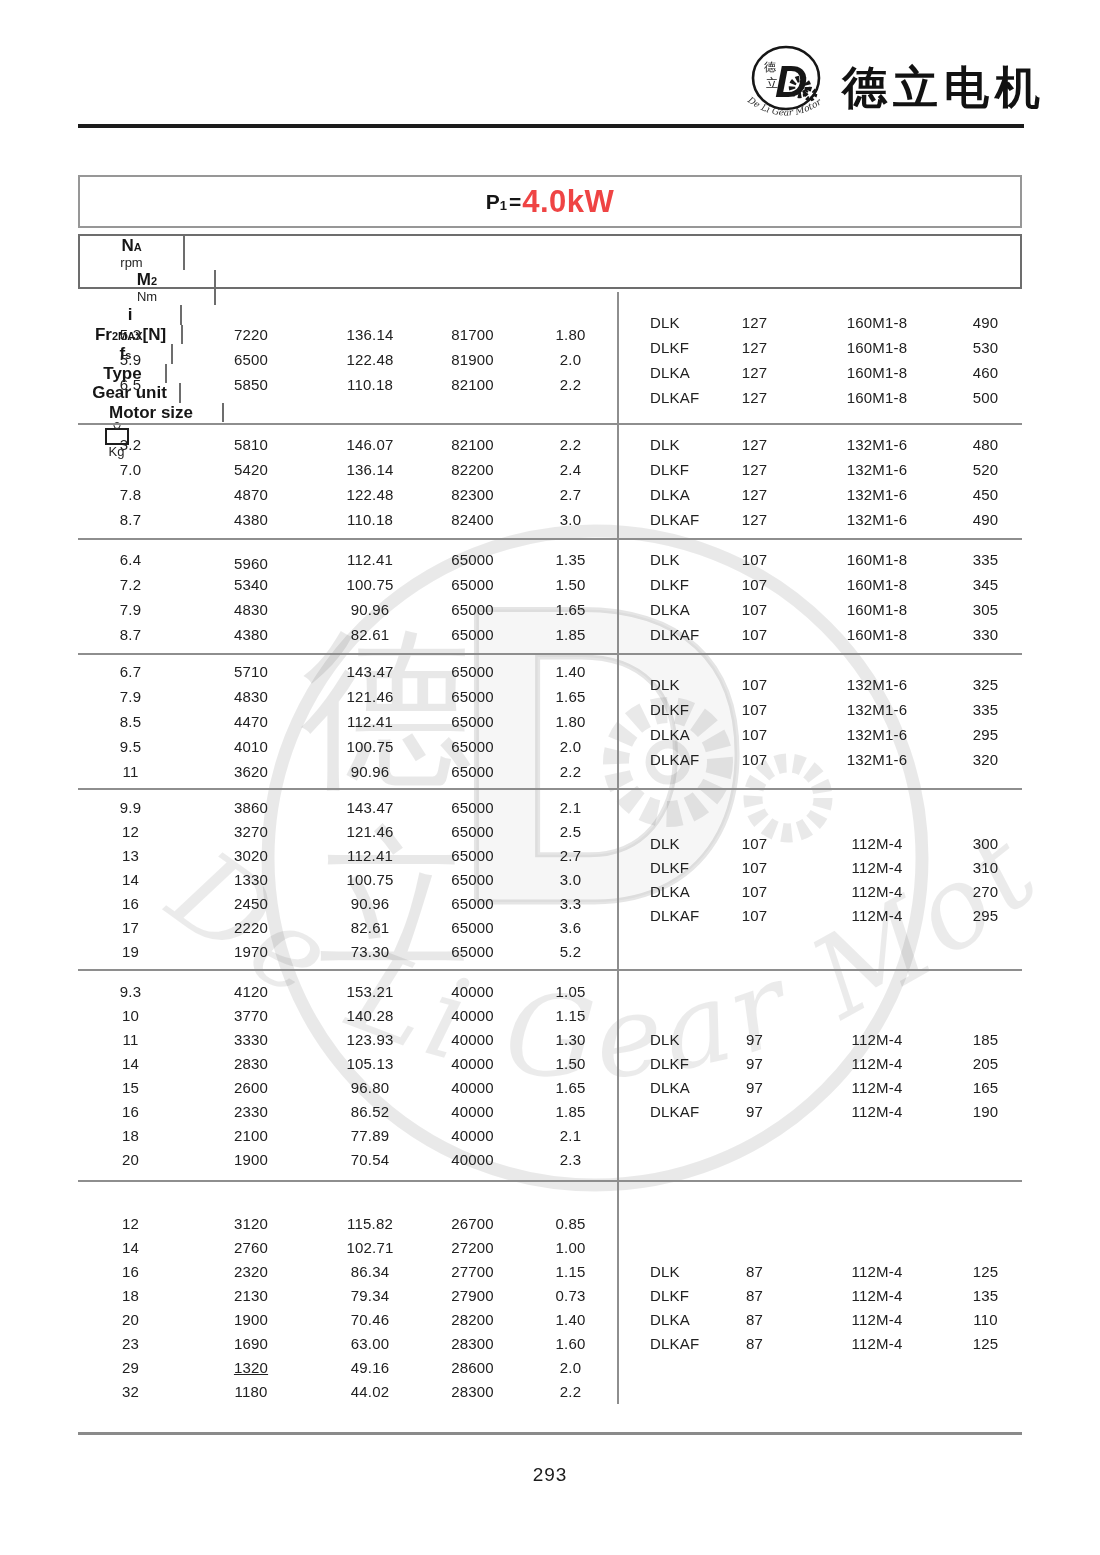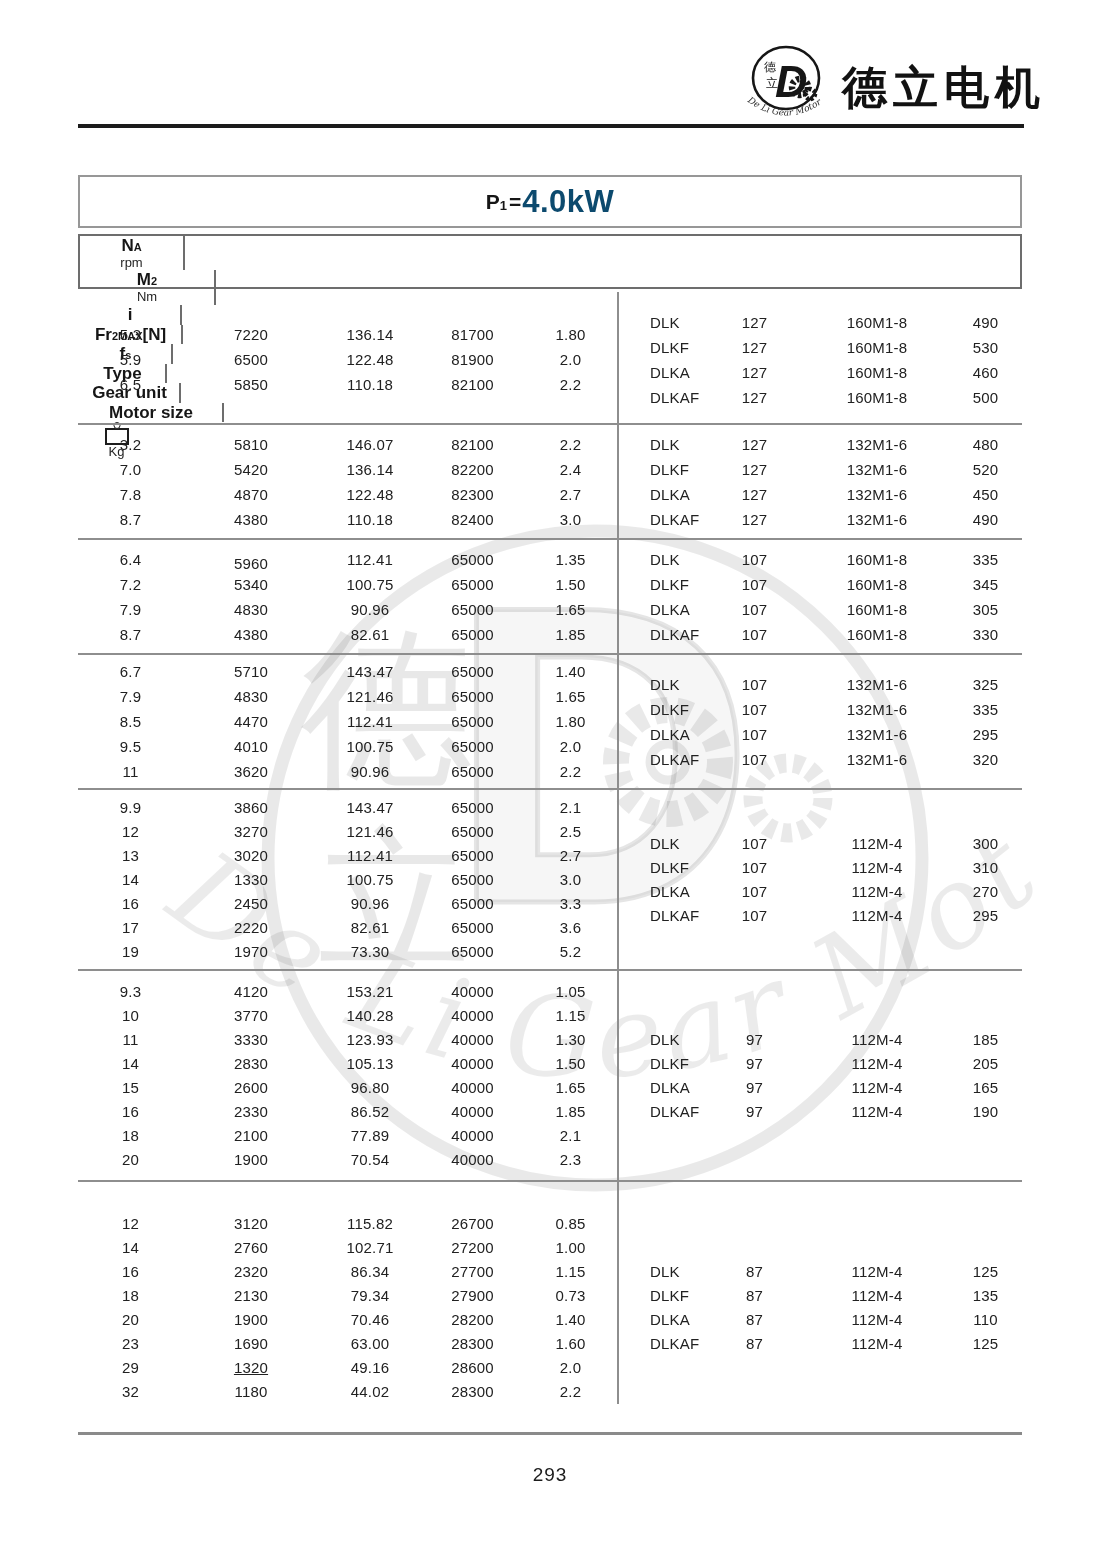--- a/index.html
+++ b/index.html
@@ -16,21 +16,21 @@
               font-family:"DejaVu Serif","Liberation Serif",serif;
               font-size:45px; font-weight:700; letter-spacing:6px; color:#121212; white-space:nowrap; }
   .top-rule { position:absolute; left:78px; top:124px; width:946px; height:4px; background:#1b1b1b; z-index:1; }
 
   
   .titlebox { position:absolute; left:78px; top:175px; width:944px; height:53px; border:2px solid #979797;
               display:flex; align-items:center; justify-content:center; z-index:1; background:transparent; }
   .t-p  { font-size:21px; font-weight:700; color:#161616; }
   .t-sub{ font-size:13px; font-weight:700; color:#161616; position:relative; top:4px; }
   .t-eq { font-size:21px; font-weight:700; color:#161616; margin:0 1px 0 2px; }
-  .t-val{ font-size:31px; font-weight:800; color:#0c4a6e; letter-spacing:0.5px; }
+  .t-val{ font-size:31px; font-weight:800; color:#ef4444; letter-spacing:0.5px; }
 
   
   .thead { position:absolute; left:78px; top:234px; width:944px; height:55px; z-index:1;
            display:flex; border:2px solid #6d6d6d;flex-direction:column; }
   .hcell { flex:0 1 auto; display:flex; flex-direction:column; align-items:center; justify-content:center;
            border-right:2px solid #6d6d6d; line-height:1.15; }
   .hcell:last-child { border-right:none; }
   .w0{width:105px}.w1{width:136px}.w2{width:102px}.w3{width:103px}.w4{width:93px}
   .w5{width:87px}.w6{width:101px}.w7{width:144px}.w8{width:73px}
   .hmain { font-size:17px; font-weight:700; color:#161616; white-space:nowrap; }

